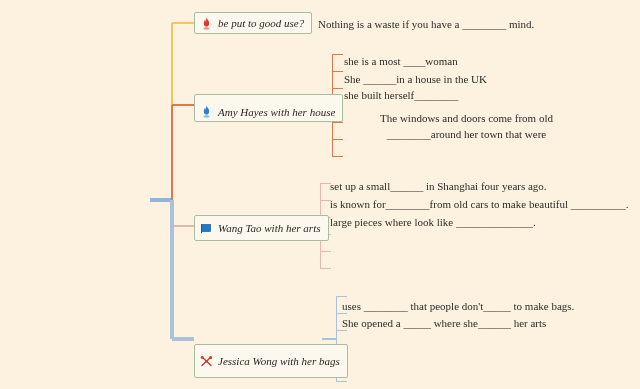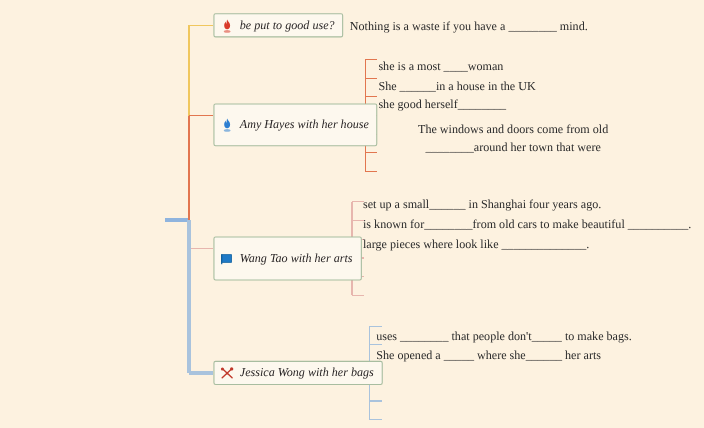--- a/index.html
+++ b/index.html
@@ -120,58 +120,58 @@
   <div id="nodes-layer">
       <div class="node" style="left: 194px; top: 12px; height: 22px;">
         <span class="ico">
           <svg viewBox="0 0 13 13">
             <path d="M6.5 0.7 C7.6 3.0 9.2 3.8 9.2 6.2 C9.2 8.3 8.1 9.6 6.5 9.6 C4.9 9.6 3.8 8.3 3.8 6.2 C3.8 4.6 4.6 3.9 5.1 2.6 C5.3 3.9 6.0 4.2 6.0 5.3 C6.0 4.0 6.0 2.2 6.5 0.7 Z" fill="#d93b2b"></path>
             <path d="M6.5 10.2 C8.3 10.2 9.6 10.9 9.6 11.6 C9.6 12.3 8.3 12.7 6.5 12.7 C4.7 12.7 3.4 12.3 3.4 11.6 C3.4 10.9 4.7 10.2 6.5 10.2 Z" fill="#d93b2b" opacity="0.55"></path>
           </svg>
         </span>
         <span>be put to good use?</span>
       </div>
-      <div class="node" style="left: 194px; top: 94px; height: 39px;">
+      <div class="node" style="left: 194px; top: 94px; height: 28px; align-items: flex-end;">
         <span class="ico">
           <svg viewBox="0 0 13 13">
             <path d="M6.5 0.7 C7.6 3.0 9.2 3.8 9.2 6.2 C9.2 8.3 8.1 9.6 6.5 9.6 C4.9 9.6 3.8 8.3 3.8 6.2 C3.8 4.6 4.6 3.9 5.1 2.6 C5.3 3.9 6.0 4.2 6.0 5.3 C6.0 4.0 6.0 2.2 6.5 0.7 Z" fill="#2e7fd1"></path>
             <path d="M6.5 10.2 C8.3 10.2 9.6 10.9 9.6 11.6 C9.6 12.3 8.3 12.7 6.5 12.7 C4.7 12.7 3.4 12.3 3.4 11.6 C3.4 10.9 4.7 10.2 6.5 10.2 Z" fill="#2e7fd1" opacity="0.55"></path>
           </svg>
         </span>
         <span>Amy Hayes with her house</span>
       </div>
-      <div class="node" style="left: 194px; top: 215px; height: 40px;">
+      <div class="node" style="left: 194px; top: 215px; height: 26px;">
         <span class="ico">
           <svg viewBox="0 0 13 13">
             <rect x="1.5" y="2.5" width="9" height="7" fill="#1f7ac7"></rect>
             <rect x="1.5" y="2.5" width="9" height="7" fill="none" stroke="#0d5f9e" stroke-width="0.7"></rect>
             <rect x="1.0" y="2.2" width="1.1" height="9" fill="#0d5f9e"></rect>
           </svg>
         </span>
         <span>Wang Tao with her arts</span>
       </div>
-      <div class="node" style="left: 194px; top: 328px; height: 22px;">
+      <div class="node" style="left: 194px; top: 344px; height: 34px;">
         <span class="ico">
           <svg viewBox="0 0 13 13">
             <line x1="2" y1="10.5" x2="10.5" y2="2.5" stroke="#c0392b" stroke-width="1.3" stroke-linecap="round"></line>
             <line x1="2.5" y1="2.5" x2="11" y2="10.5" stroke="#c0392b" stroke-width="1.3" stroke-linecap="round"></line>
             <circle cx="10.6" cy="2.4" r="1.5" fill="#c0392b"></circle>
             <circle cx="2.2" cy="2.4" r="1.4" fill="#c0392b"></circle>
             <circle cx="6.5" cy="6.5" r="0.9" fill="#c0392b"></circle>
           </svg>
         </span>
         <span>Jessica Wong with her bags</span>
       </div>
     </div>
 
   <div id="leaves-layer">
       <div class="leaf-text" style="left: 318px; top: 17px;">Nothing is a waste if you have a ________ mind.</div>
       <div class="leaf-text" style="left: 344px; top: 54px; text-align: center;">she is a most ____woman</div>
       <div class="leaf-text" style="left: 344px; top: 72px; text-align: right;">She ______in a house in the UK</div>
-      <div class="leaf-text" style="left: 344px; top: 88px;">she good herself________</div>
+      <div class="leaf-text" style="left: 344px; top: 88px;">she built herself________</div>
       <div class="leaf-text wide" style="left: 344px; top: 111px; text-align: center;">The windows and doors come from old ________around her town that were</div>
       <div class="leaf-text" style="left: 330px; top: 179px;">set up a small______ in Shanghai four years ago.</div>
       <div class="leaf-text" style="left: 330px; top: 197px;">is known for________from old cars to make beautiful __________.</div>
       <div class="leaf-text" style="left: 330px; top: 215px;">large pieces where look like ______________.</div>
       <div class="leaf-text" style="left: 342px; top: 299px;">uses ________ that people don't_____ to make bags.</div>
       <div class="leaf-text" style="left: 342px; top: 316px;">She opened a _____ where she______ her arts</div>
     </div>
 
 </div>
 

